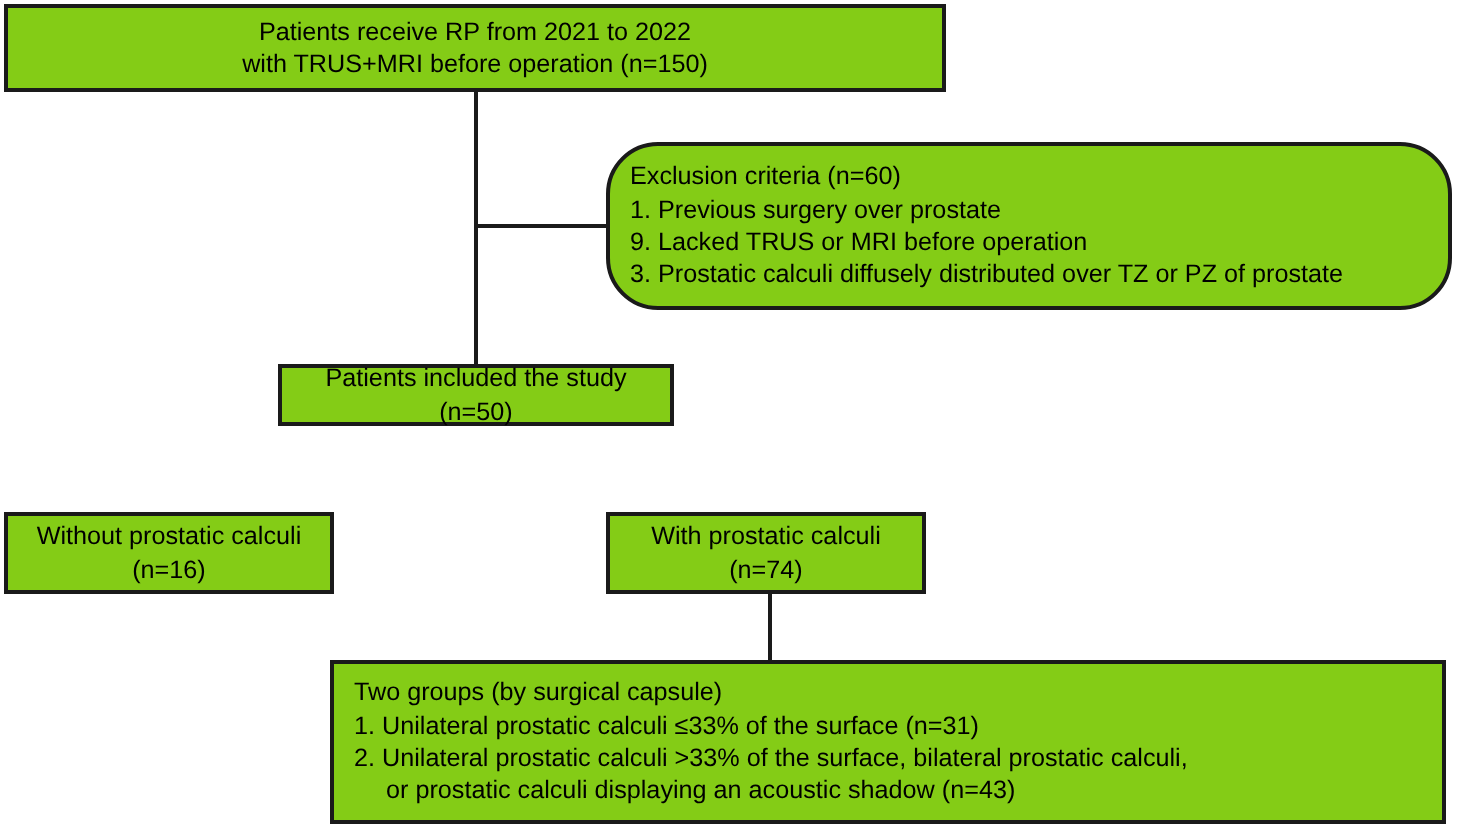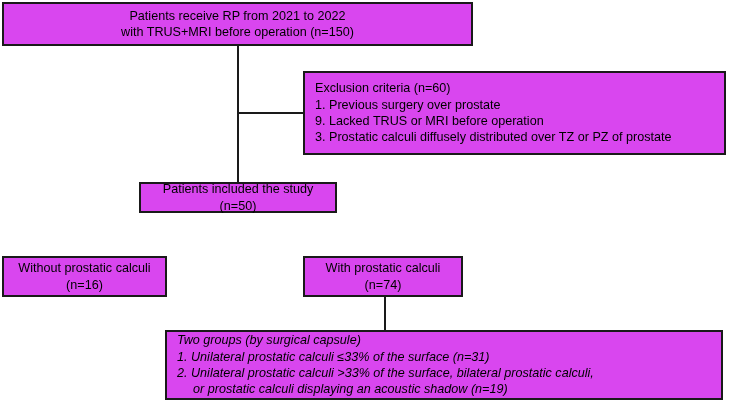--- a/index.html
+++ b/index.html
@@ -14,21 +14,21 @@
     position: relative;
     width: 735px;
     height: 414px;
     background: #ffffff;
     overflow: hidden;
   }
   .box {
     position: absolute;
     box-sizing: border-box;
     border: 2px solid #1a1a1a;
-    background: #d946ef;
+    background: #84cc16;
     color: #000000;
     font-size: 12.6px;
     line-height: 16.4px;
     z-index: 2;
   }
   .box.center {
     display: flex;
     flex-direction: column;
     align-items: center;
     justify-content: center;
@@ -86,21 +86,21 @@
     <div class="rowline">with TRUS+MRI before operation (n=150)</div>
   </div>
 
   
   <div class="line vline" style="left:237px; top:46px; height:136px;"></div>
 
   
   <div class="line hline" style="left:237px; top:112px; width:68px;"></div>
 
   
-  <div class="box listbox" style="left:303px; top:71px; width:423px; height:84px;">
+  <div class="box listbox" style="left:303px; top:71px; width:423px; height:84px;border-radius:26px;">
     <div class="listrow">Exclusion criteria (n=60)</div>
     <div class="listrow">1. Previous surgery over prostate</div>
     <div class="listrow">9. Lacked TRUS or MRI before operation</div>
     <div class="listrow">3. Prostatic calculi diffusely distributed over TZ or PZ of prostate</div>
   </div>
 
   
   <div class="box center" style="left:139px; top:182px; width:198px; height:31px;">
     <div class="rowline">Patients included the study</div>
     <div class="rowline">(n=50)</div>
@@ -121,20 +121,20 @@
   
   <div class="box center" style="left:303px; top:256px; width:160px; height:41px;justify-content:center;">
     <div class="rowline">With prostatic calculi</div>
     <div class="rowline">(n=74)</div>
   </div>
 
   
   <div class="line vline" style="left:384px; top:297px; height:34px;"></div>
 
   
-  <div class="box listbox" style="left:165px; top:330px; width:558px; height:70px;font-style:italic;">
+  <div class="box listbox" style="left:165px; top:330px; width:558px; height:82px;">
     <div class="listrow">Two groups (by surgical capsule)</div>
     <div class="listrow">1. Unilateral prostatic calculi ≤33% of the surface (n=31)</div>
     <div class="listrow">2. Unilateral prostatic calculi &gt;33% of the surface, bilateral prostatic calculi,</div>
-    <div class="listrow indent">or prostatic calculi displaying an acoustic shadow (n=19)</div>
+    <div class="listrow indent">or prostatic calculi displaying an acoustic shadow (n=43)</div>
   </div>
 
 </div>
 
 </body></html>

